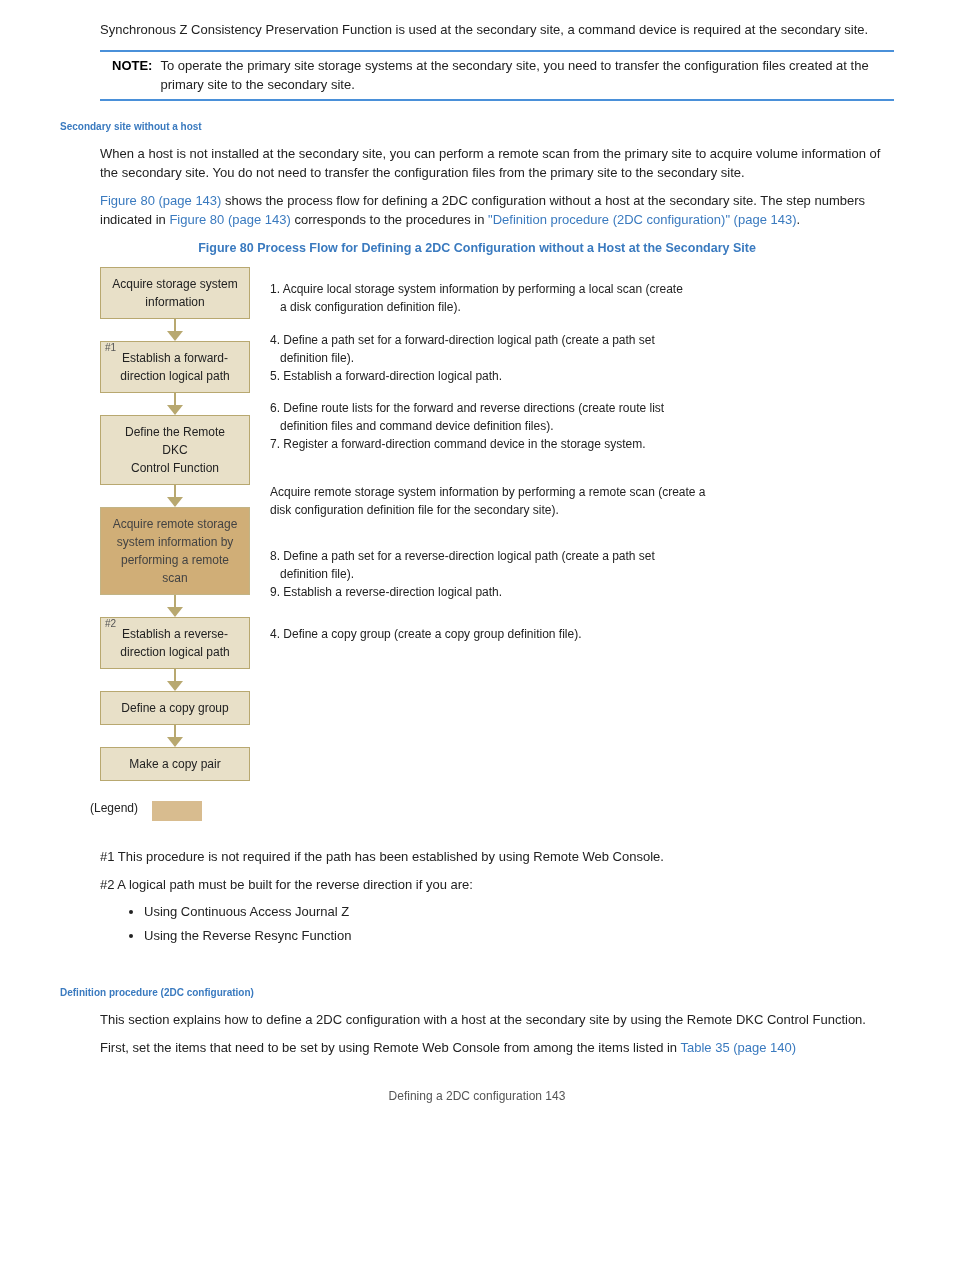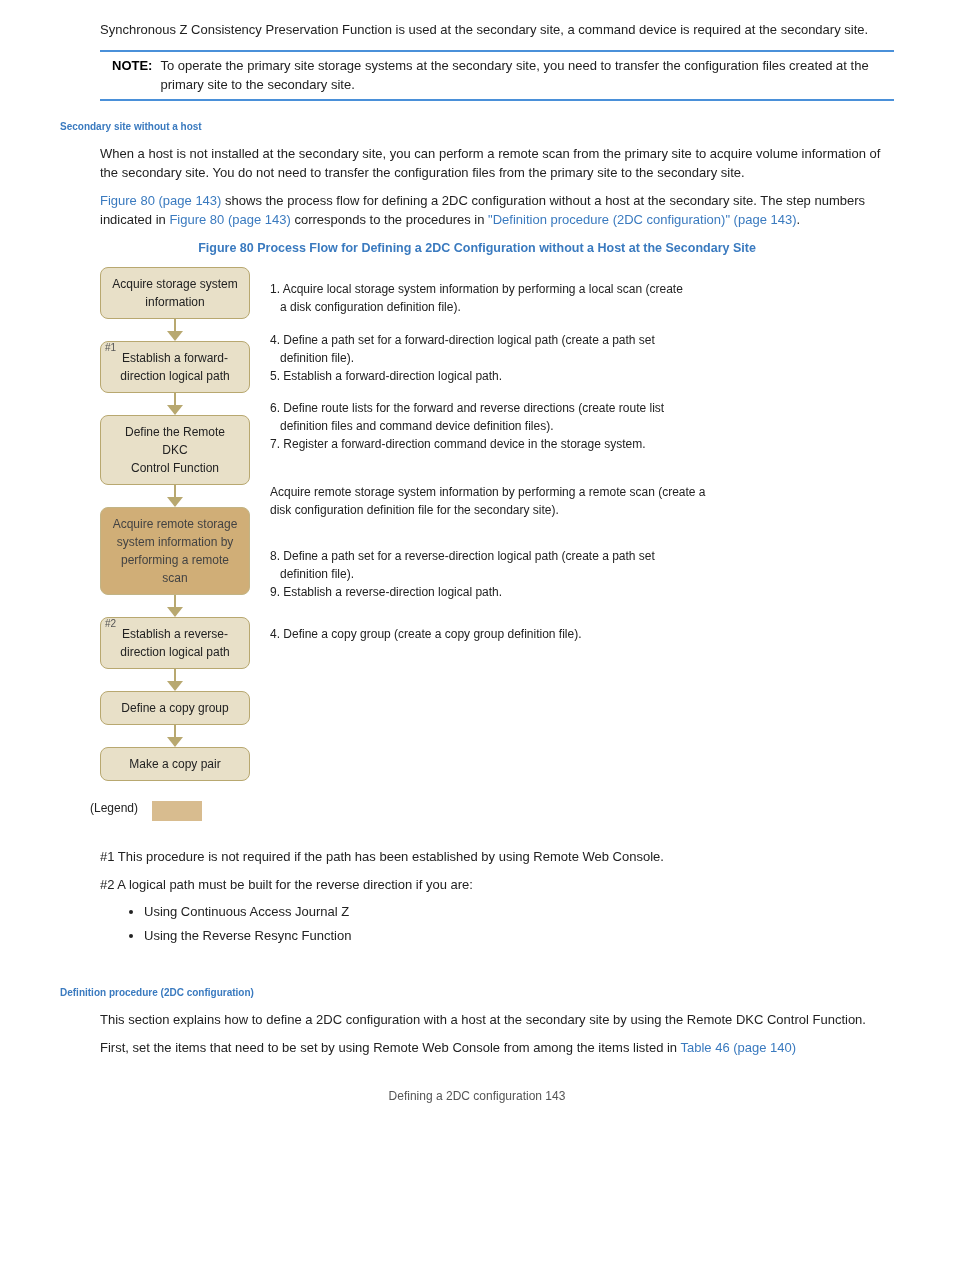--- a/index.html
+++ b/index.html
@@ -60,21 +60,21 @@
     }
     .diagram-right {
       flex: 1;
       font-size: 12px;
       color: #222;
       padding-top: 4px;
     }
     .box {
       background: #e8e0c8;
       border: 1px solid #b8a870;
-      border-radius: 8px;
+      border-radius: 0;
       padding: 7px 10px;
       text-align: center;
       font-size: 12px;
       width: 150px;
       position: relative;
     }
     .box-label {
       font-size: 10px;
       color: #555;
       position: absolute;
@@ -262,16 +262,16 @@
   <li>Using the Reverse Resync Function</li>
 </ul>
 
 <div class="spacer-md"></div>
 
 <div class="section-heading">Definition procedure (2DC configuration)</div>
 
 <p class="indent para">This section explains how to define a 2DC configuration with a host at the secondary site by using the Remote DKC Control Function.</p>
 
 <p class="indent para">
-  <span>First, set the items that need to be set by using Remote Web Console from among the items listed in </span><span class="link-text">Table 46 (page 140)</span>
+  <span>First, set the items that need to be set by using Remote Web Console from among the items listed in </span><span class="link-text">Table 35 (page 140)</span>
 </p>
 
 <div class="page-footer">Defining a 2DC configuration   143</div>
 
 </body></html>

